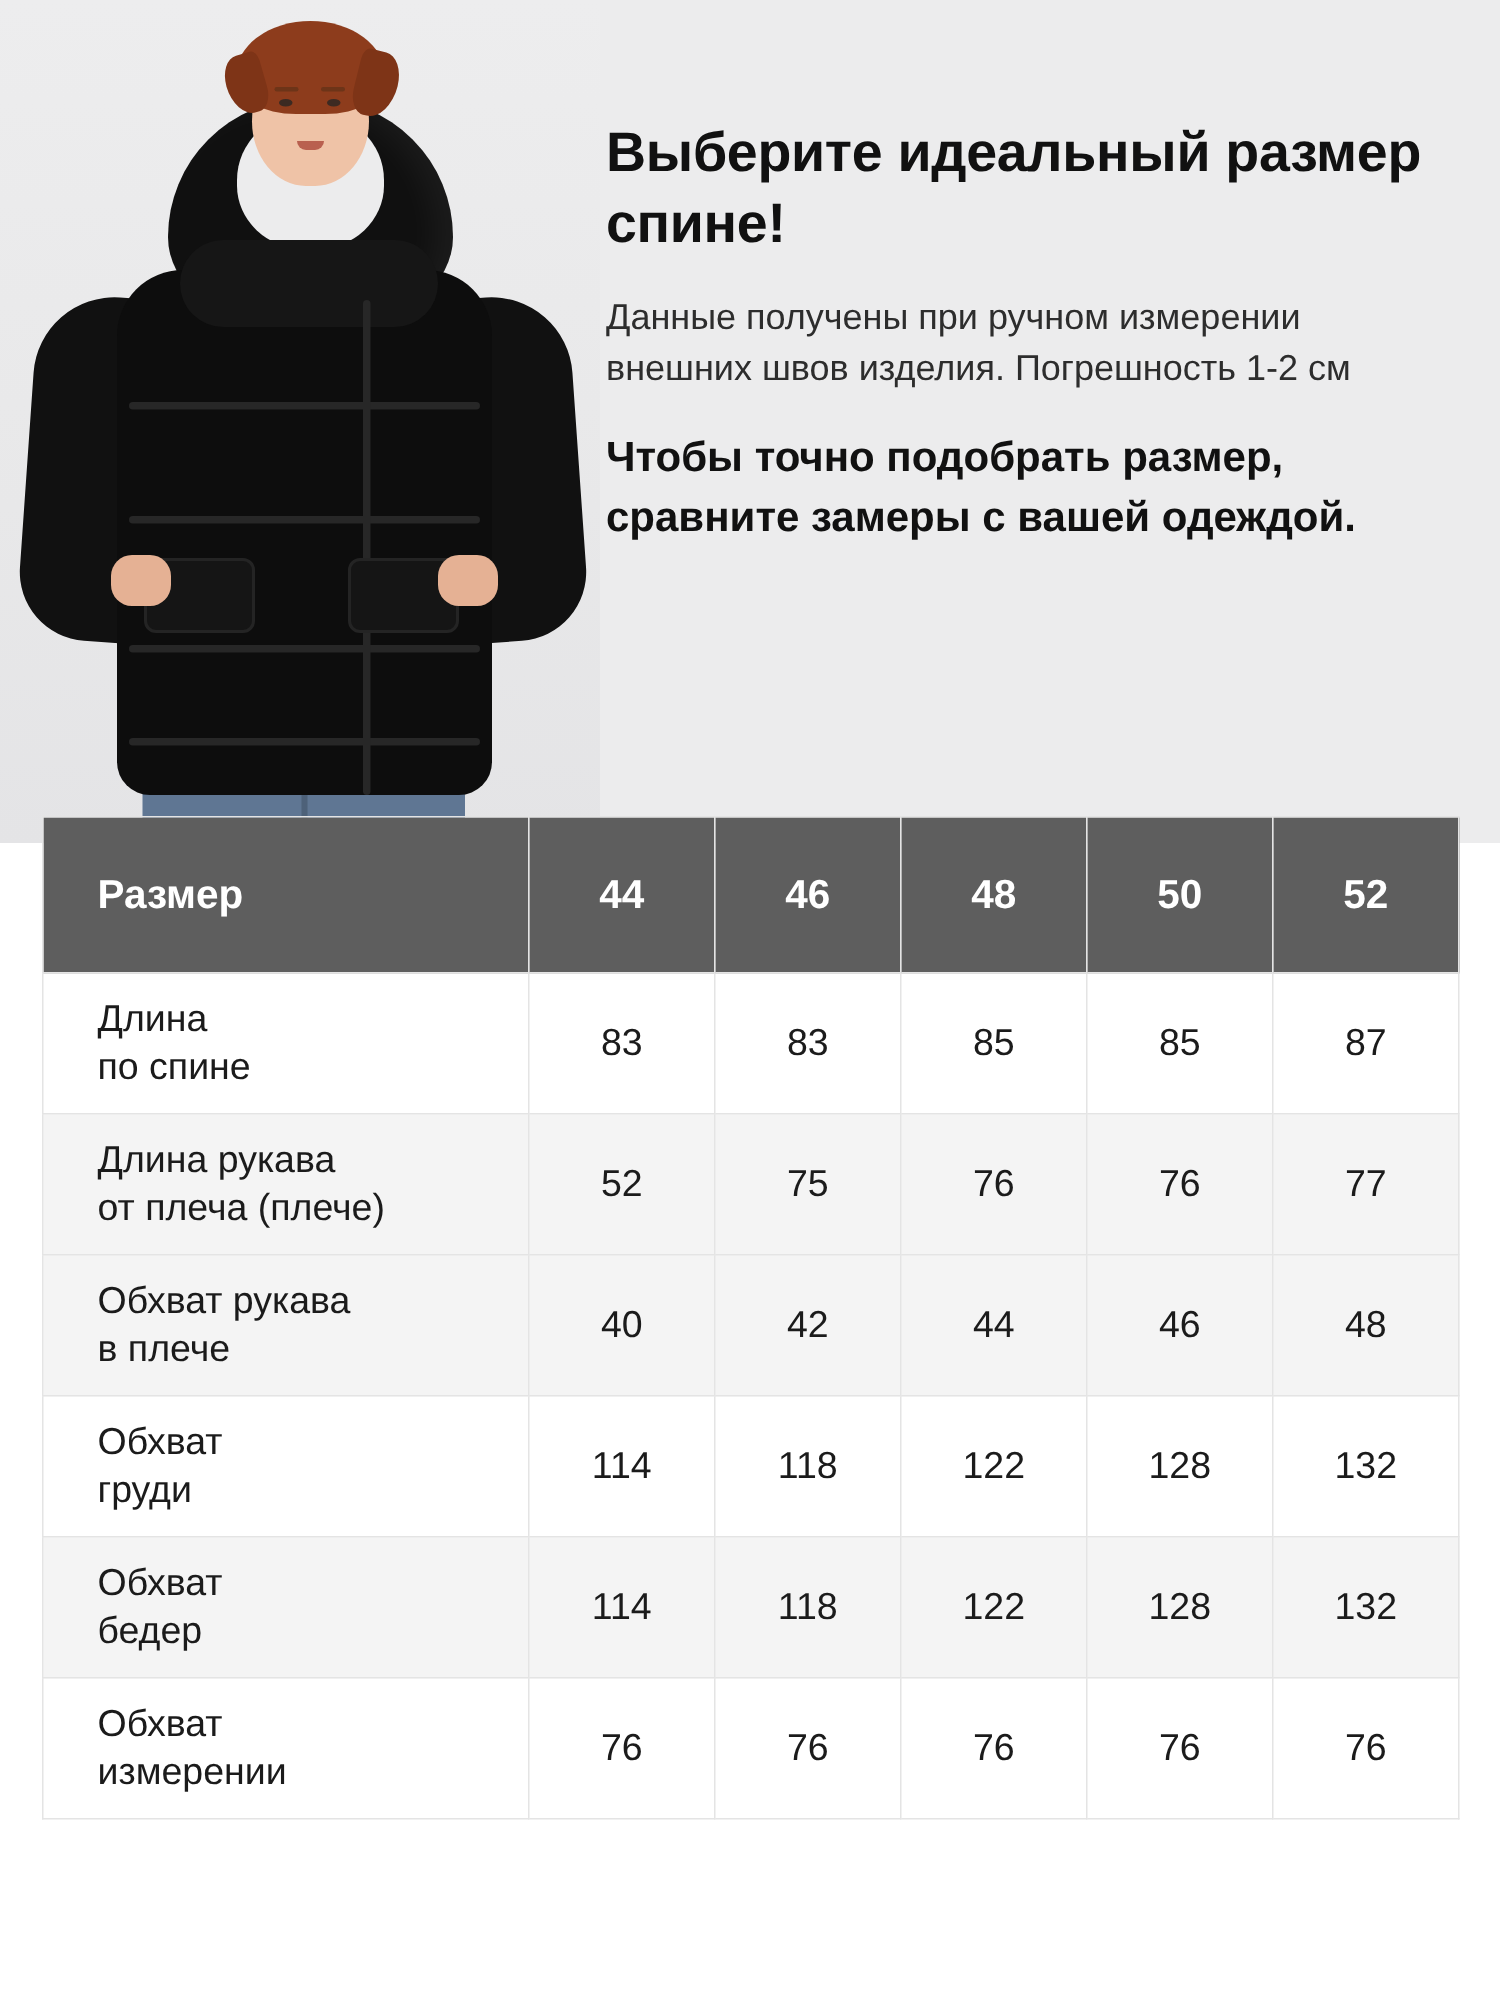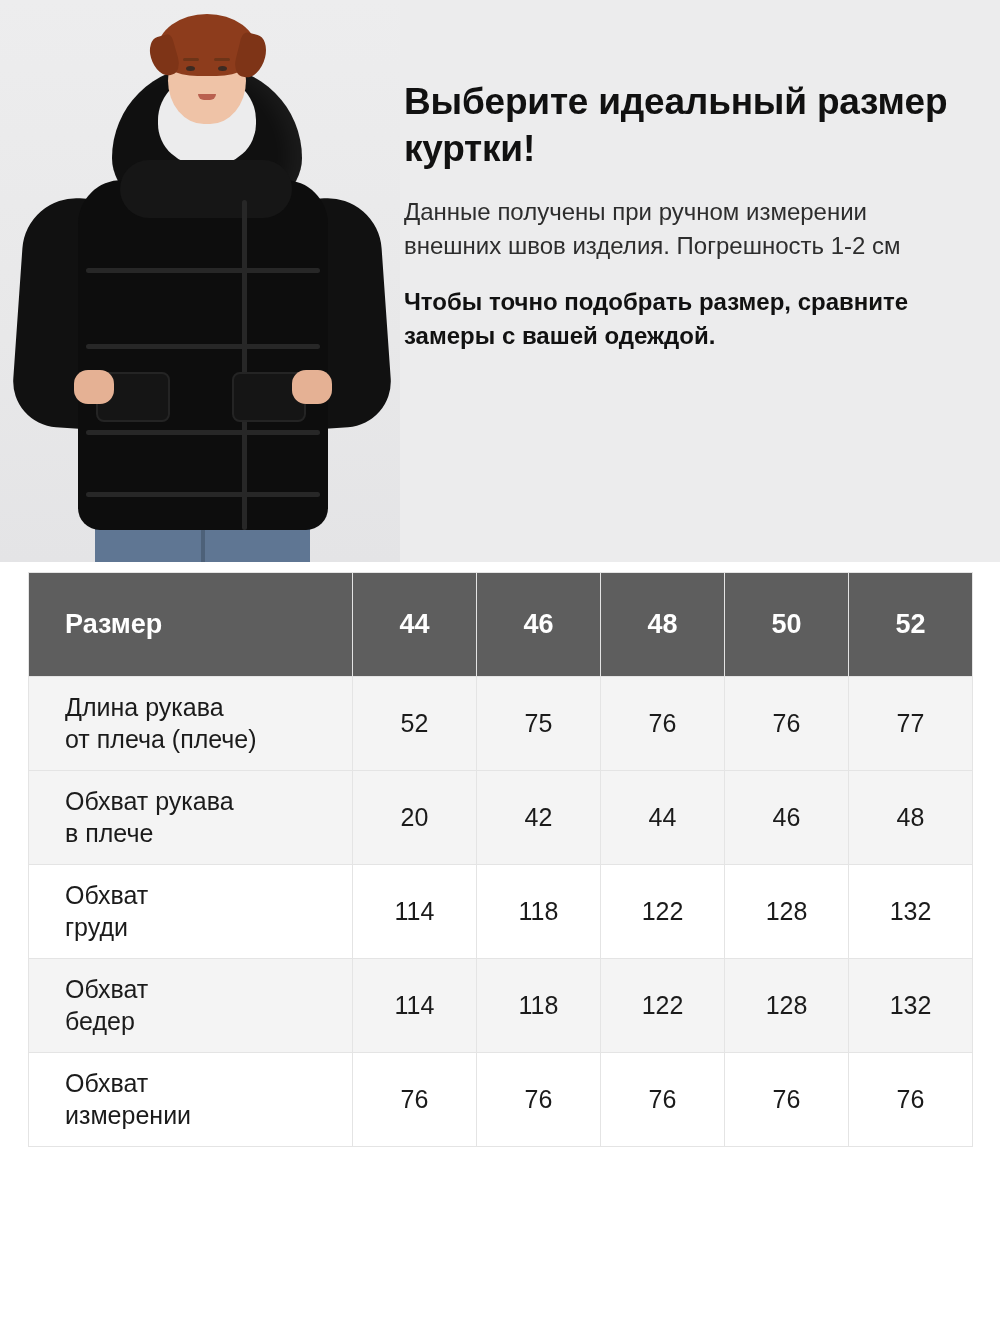--- a/index.html
+++ b/index.html
@@ -251,32 +251,32 @@
     margin: 0 0 22px 0;
     letter-spacing: -0.2px;
   }
   .subtext {
     font-size: 24px;
     line-height: 1.42;
     color: #2d2d2d;
     margin: 0 0 22px 0;
   }
   .emphasis {
-    font-size: 24px;
+    font-size: 28px;
     font-weight: bold;
     line-height: 1.42;
     color: #111111;
     margin: 0;
   }
 
   
   .table-wrap {
     position: absolute;
     left: 28px;
-    top: 572px;
+    top: 544px;
     width: 944px;
   }
   table.size-table {
     width: 944px;
     border-collapse: collapse;
     table-layout: fixed;
   }
   table.size-table th,
   table.size-table td {
     border: 1px solid #e4e4e4;
@@ -346,21 +346,21 @@
         <div class="seam s4"></div>
         <div class="vseam"></div>
         <div class="pocket l"></div>
         <div class="pocket r"></div>
         <div class="hand l"></div>
         <div class="hand r"></div>
       </div>
     </div>
 
     <div class="text-block">
-      <h1 class="headline">Выберите идеальный размер куртки!</h1>
+      <h1 class="headline">Выберите идеальный размер спине!</h1>
       <p class="subtext">Данные получены при ручном измерении внешних швов изделия. Погрешность 1-2 см</p>
       <p class="emphasis">Чтобы точно подобрать размер, сравните замеры с вашей одеждой.</p>
     </div>
 
   </div>
 
   <div class="table-wrap">
     <table class="size-table">
       <colgroup>
         <col class="c-label">
@@ -375,40 +375,51 @@
           <th class="head-label">Размер</th>
           <th class="head-size">44</th>
           <th class="head-size">46</th>
           <th class="head-size">48</th>
           <th class="head-size">50</th>
           <th class="head-size">52</th>
         </tr>
       </thead>
       <tbody>
 
+        <tr>
+          <td class="row-label">
+            <span>Длина</span><br>
+            <span>по спине</span>
+          </td>
+          <td class="val">83</td>
+          <td class="val">83</td>
+          <td class="val">85</td>
+          <td class="val">85</td>
+          <td class="val">87</td>
+        </tr>
 
         <tr class="alt">
           <td class="row-label">
             <span>Длина рукава</span><br>
             <span>от плеча (плече)</span>
           </td>
           <td class="val">52</td>
           <td class="val">75</td>
           <td class="val">76</td>
           <td class="val">76</td>
           <td class="val">77</td>
         </tr>
 
 
         <tr class="alt">
           <td class="row-label">
             <span>Обхват рукава</span><br>
             <span>в плече</span>
           </td>
-          <td class="val">20</td>
+          <td class="val">40</td>
           <td class="val">42</td>
           <td class="val">44</td>
           <td class="val">46</td>
           <td class="val">48</td>
         </tr>
 
         <tr>
           <td class="row-label">
             <span>Обхват</span><br>
             <span>груди</span>

